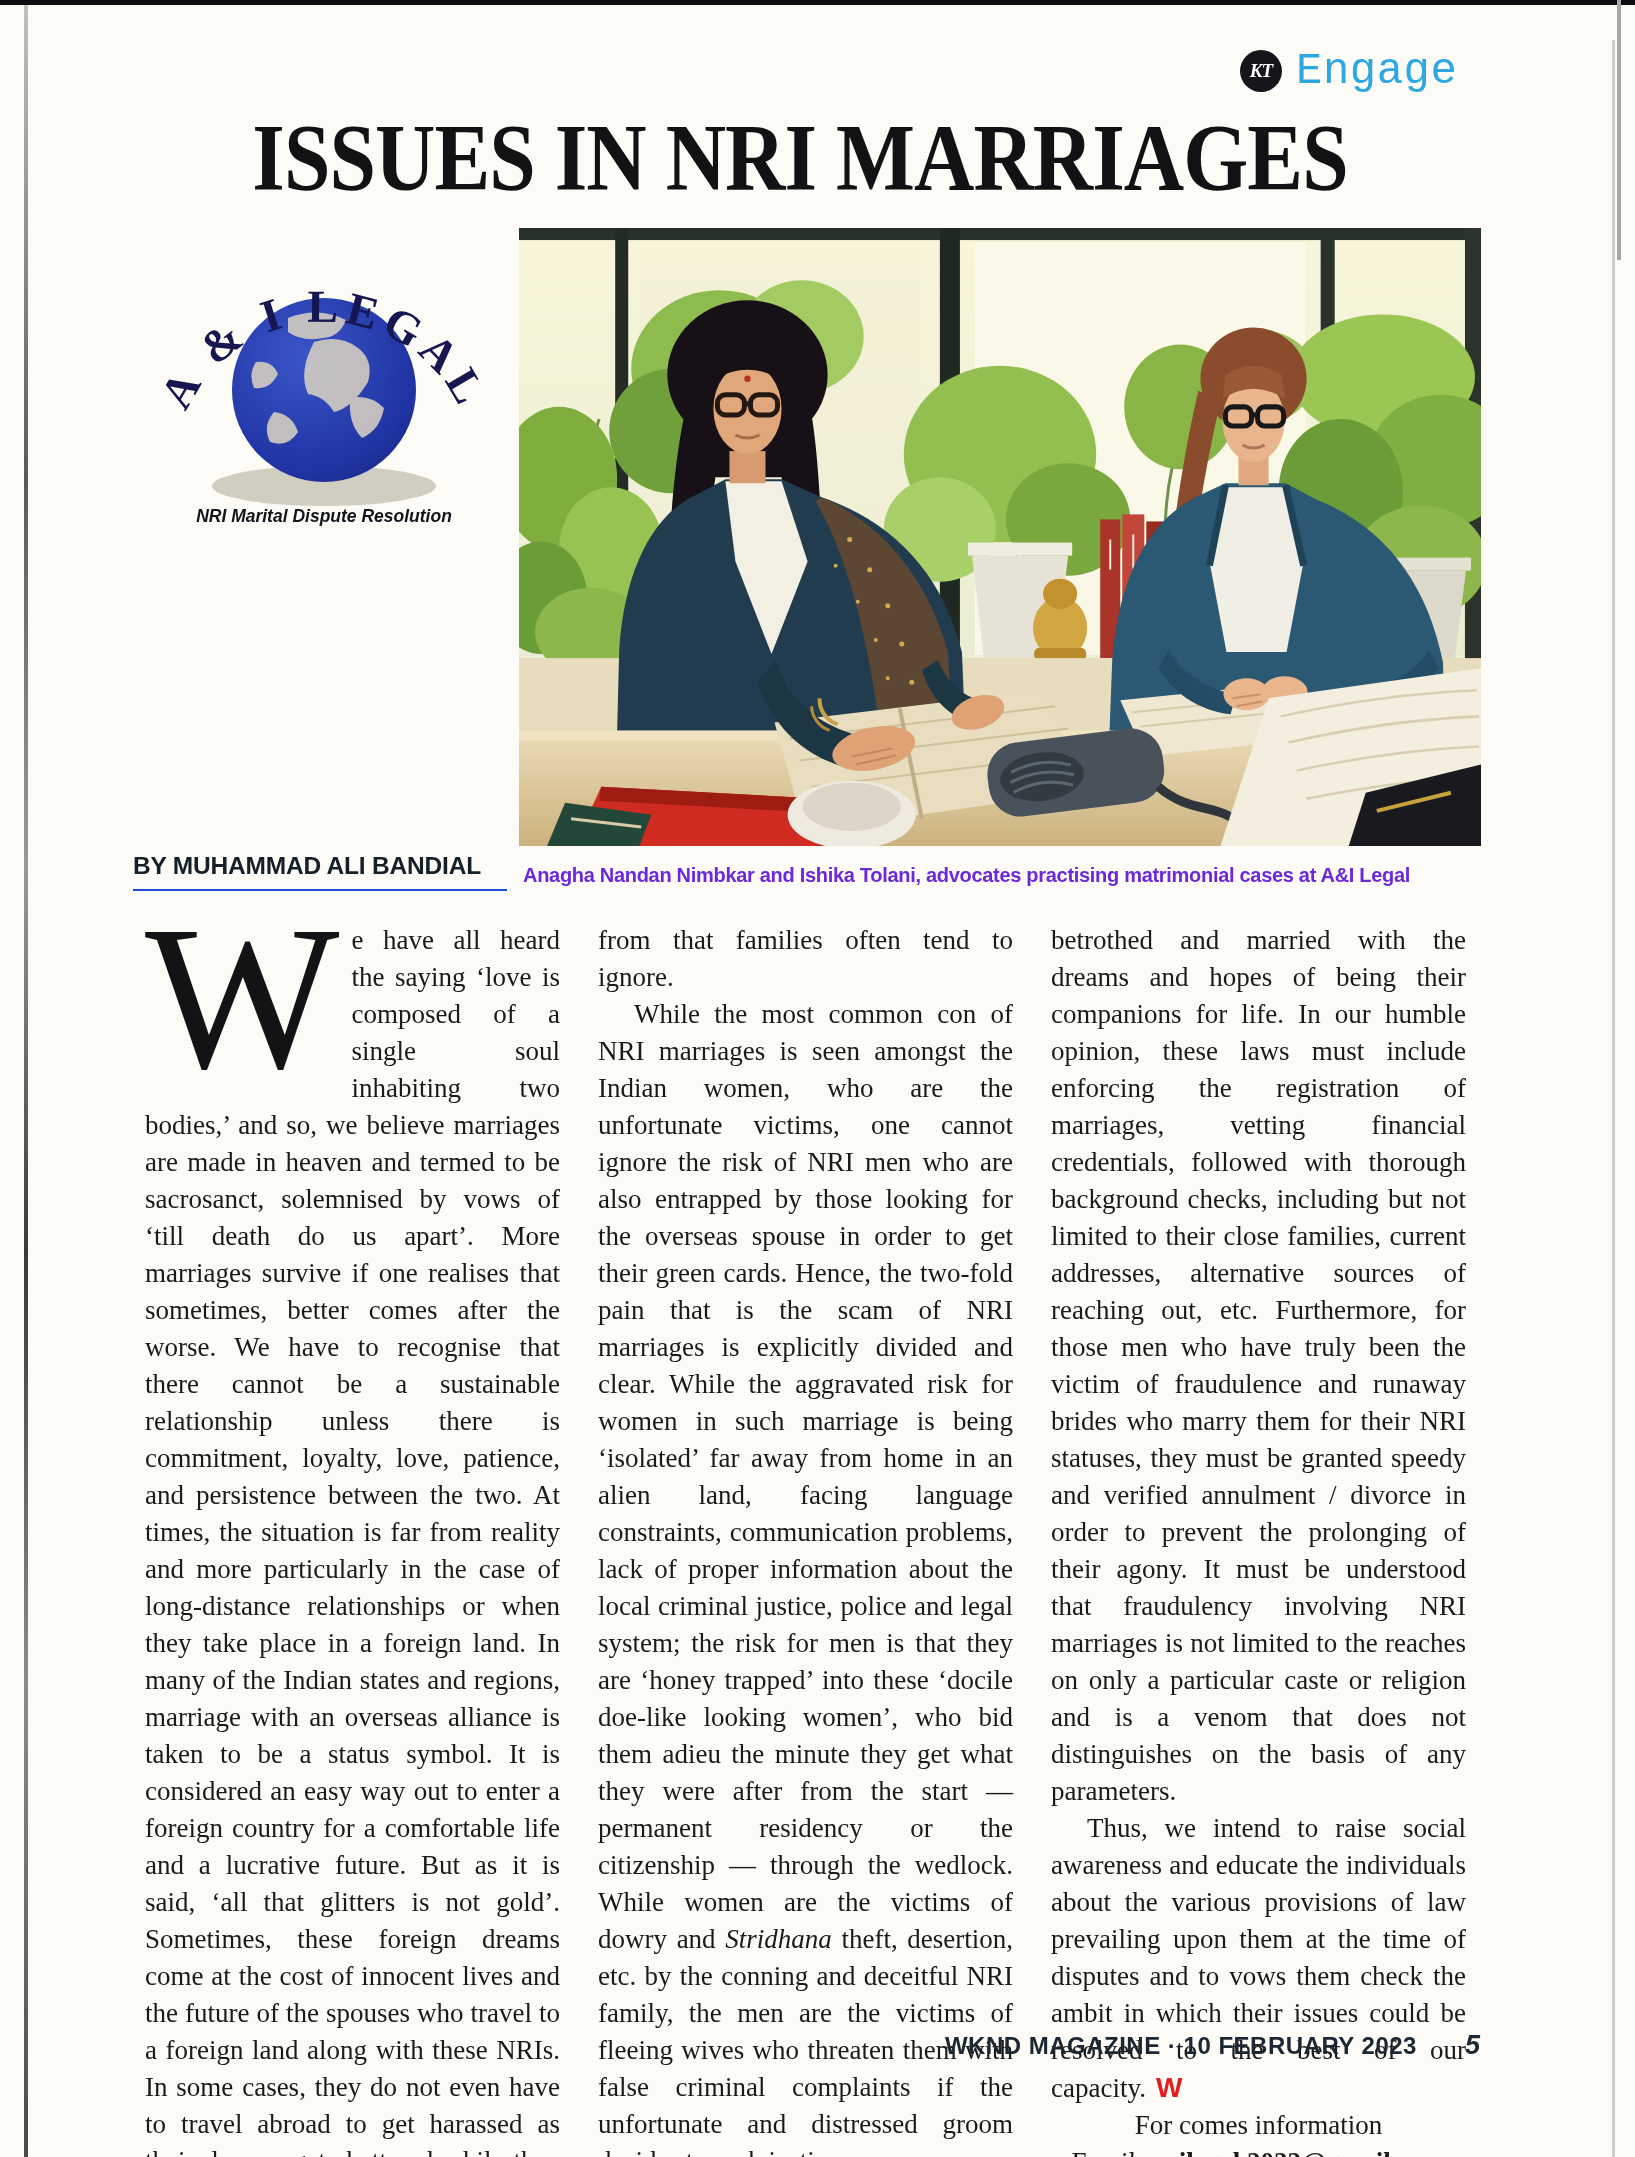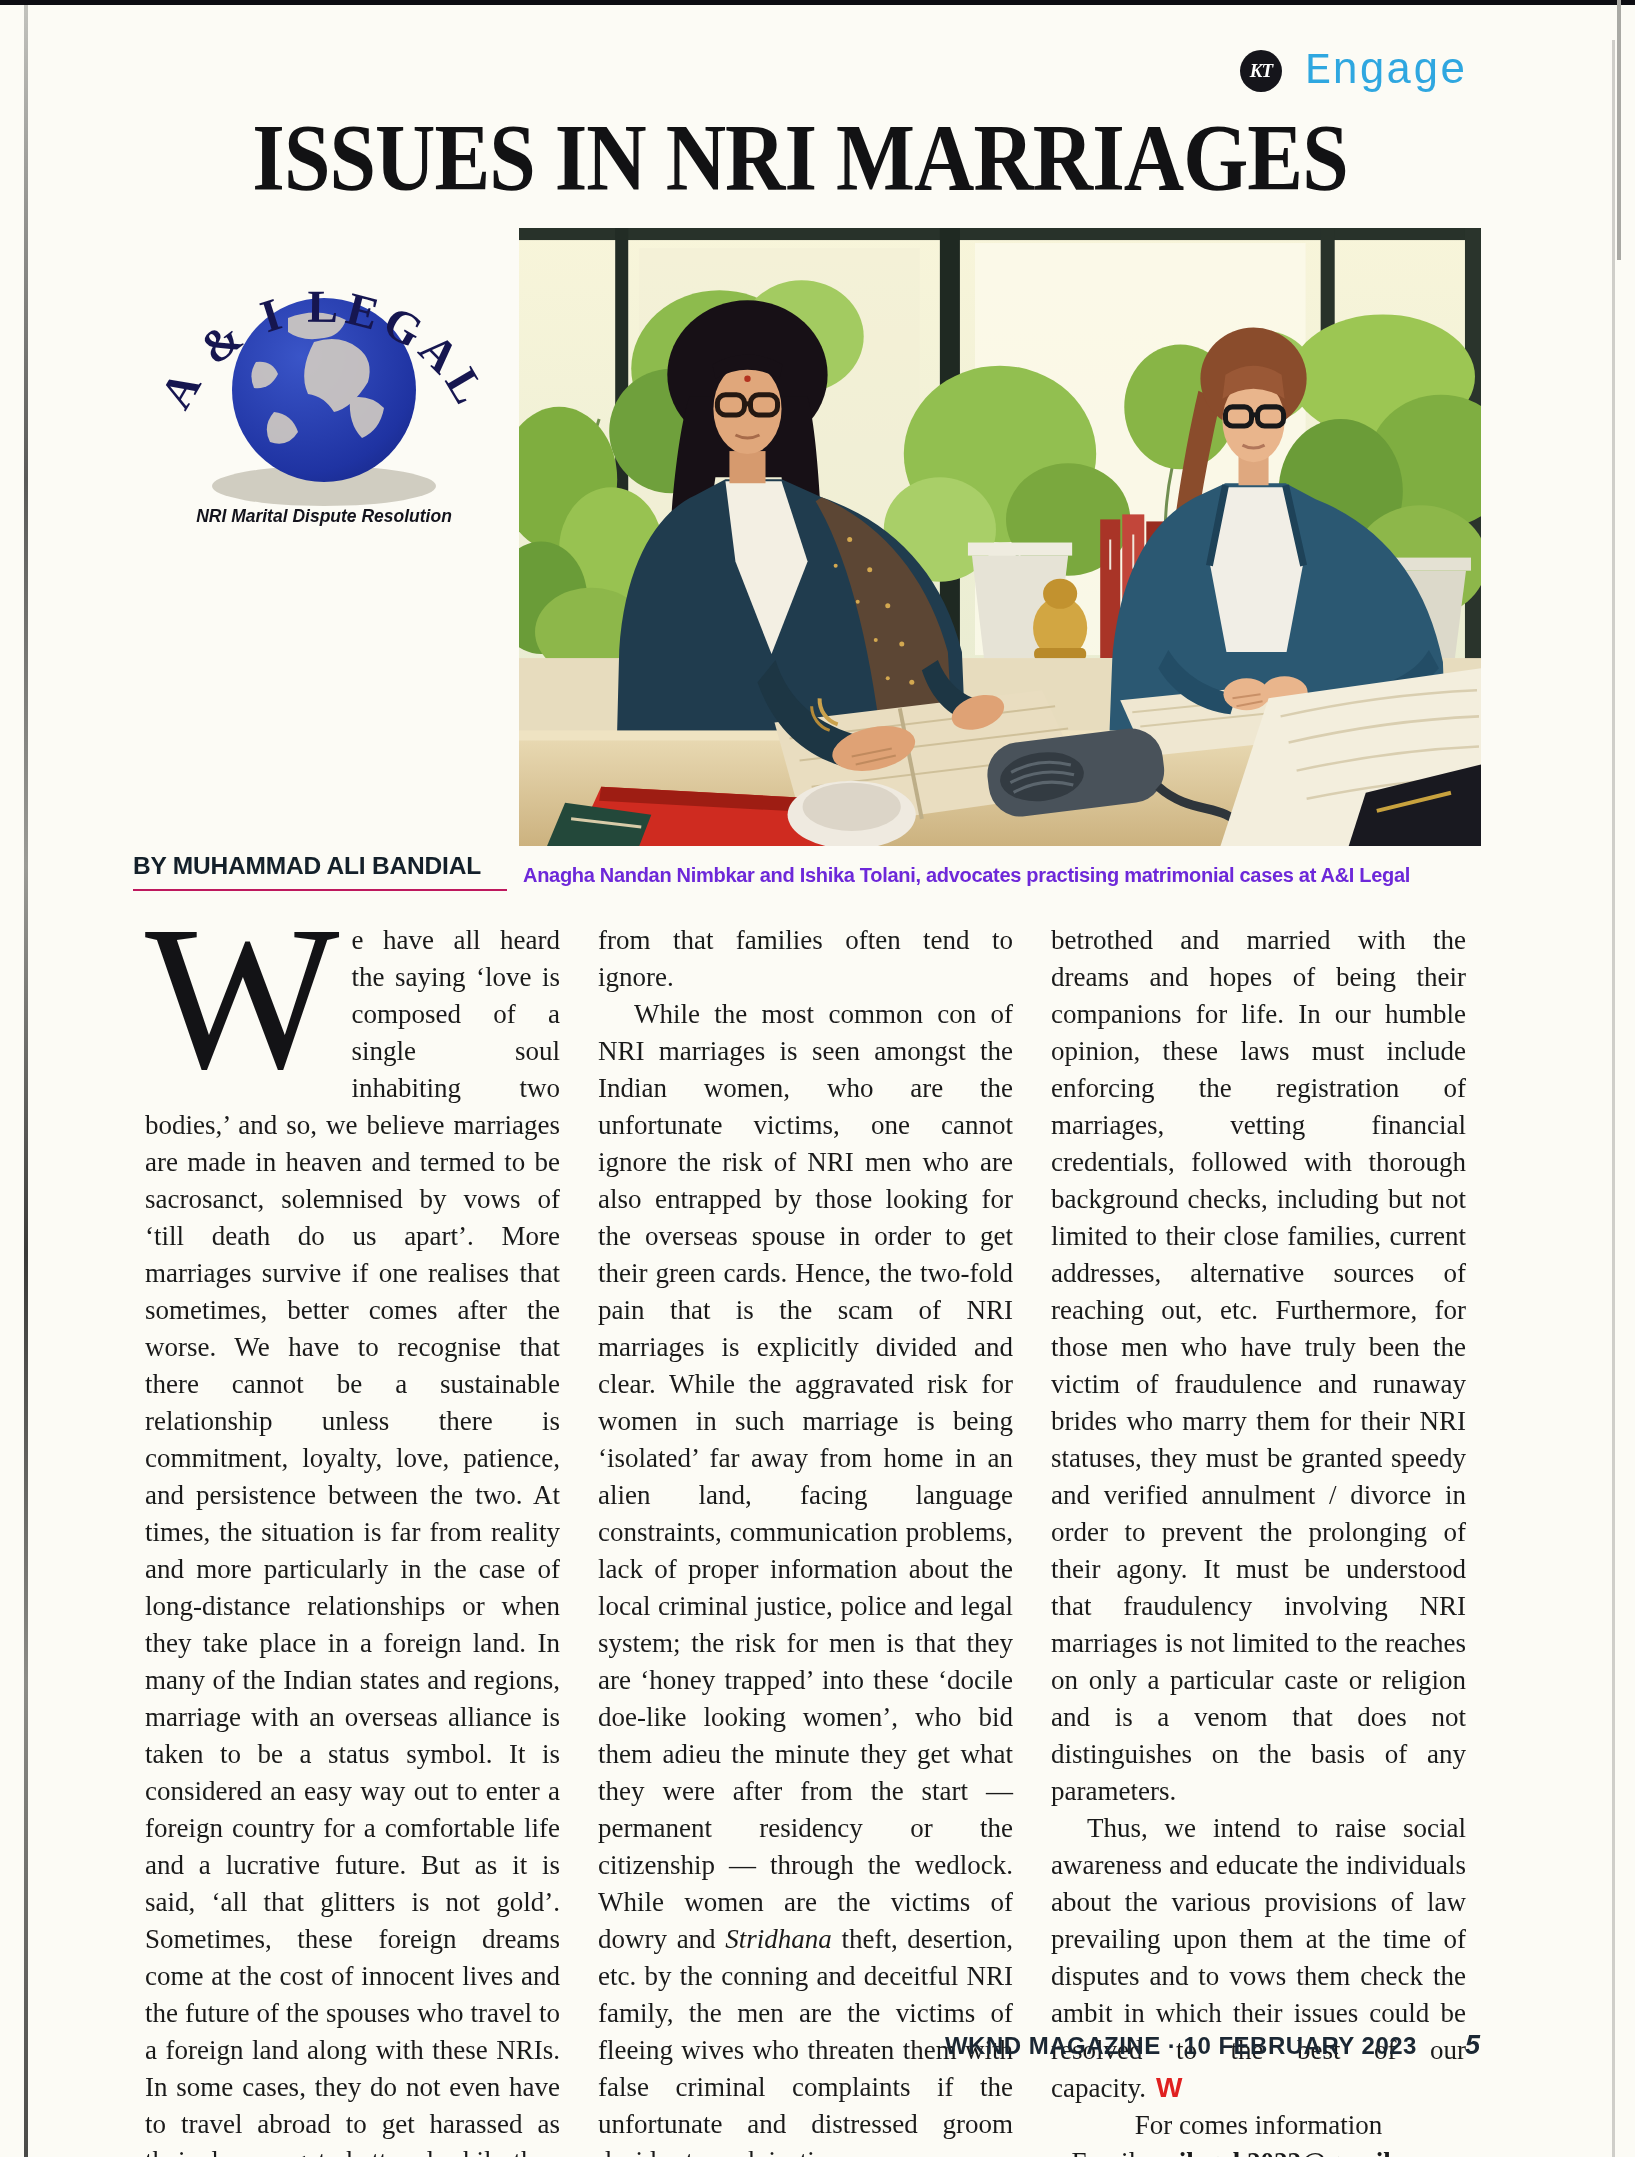--- a/index.html
+++ b/index.html
@@ -7,38 +7,38 @@
   .page{position:relative;width:1635px;height:2157px;background:#fcfbf5;overflow:hidden;}
 
   
   .scan-top{position:absolute;top:0;left:0;width:1635px;height:5px;background:#0d0d12;}
   .scan-spine{position:absolute;top:5px;bottom:0;left:24px;width:4px;
     background:linear-gradient(#c2c2bd,#5a5a58 22%,#9b9b96 40%,#3a3a38 58%,#8d8d88 78%,#4a4a48);}
   .scan-right{position:absolute;top:40px;bottom:0;right:20px;width:3px;background:#cfcec9;}
   .scan-right-dark{position:absolute;top:0;right:14px;width:4px;height:260px;background:#a9a9a4;}
 
   
-  .brand{position:absolute;top:46px;left:1240px;display:flex;align-items:center;gap:23px;}
+  .brand{position:absolute;top:46px;left:1240px;display:flex;align-items:center;gap:14px;}
   .brand-circle{width:42px;height:42px;border-radius:50%;background:#15151b;color:#fff;
     display:flex;align-items:center;justify-content:center;font-family:"Liberation Serif",serif;
     font-weight:700;font-style:italic;font-size:19px;letter-spacing:-1px;}
   .brand-word{font-family:Liberation Mono, monospace;font-size:44px;color:#2fa7e0;
     font-weight:400;letter-spacing:0.5px;}
   .headline{position:absolute;top:104px;left:120px;width:1360px;text-align:center;
     font-family:"Liberation Serif",serif;font-weight:700;font-size:88px;color:#121214;
     letter-spacing:-1px;transform:scale(0.95,1.08);transform-origin:center top;white-space:nowrap;}
 
   
   .logo-wrap{position:absolute;top:222px;left:138px;width:372px;height:306px;}
   .pull-quote{position:absolute;top:568px;left:128px;width:396px;text-align:center;
     font-family:"Liberation Sans",sans-serif;font-weight:700;font-size:27.5px;line-height:40px;
     color:#182029;white-space:pre-line;letter-spacing:-0.2px;}
   .byline{position:absolute;top:852px;left:133px;width:374px;
     font-family:"Liberation Sans",sans-serif;font-weight:700;font-size:24.5px;color:#14202a;
-    letter-spacing:-0.2px;padding-bottom:9px;border-bottom:2px solid #be185d;}
+    letter-spacing:-0.2px;padding-bottom:9px;border-bottom:2px solid #1d4ed8;}
 
   
   .photo{position:absolute;top:228px;left:519px;width:962px;height:618px;background:#dfe3cd;}
   .photo svg{display:block;}
   .caption{position:absolute;top:864px;left:523px;width:958px;
     font-family:"Liberation Sans",sans-serif;font-weight:700;font-size:20px;color:#6d28d9;
     letter-spacing:-0.3px;white-space:nowrap;}
 
   
   .columns{position:absolute;top:922px;left:145px;display:flex;gap:38px;}

